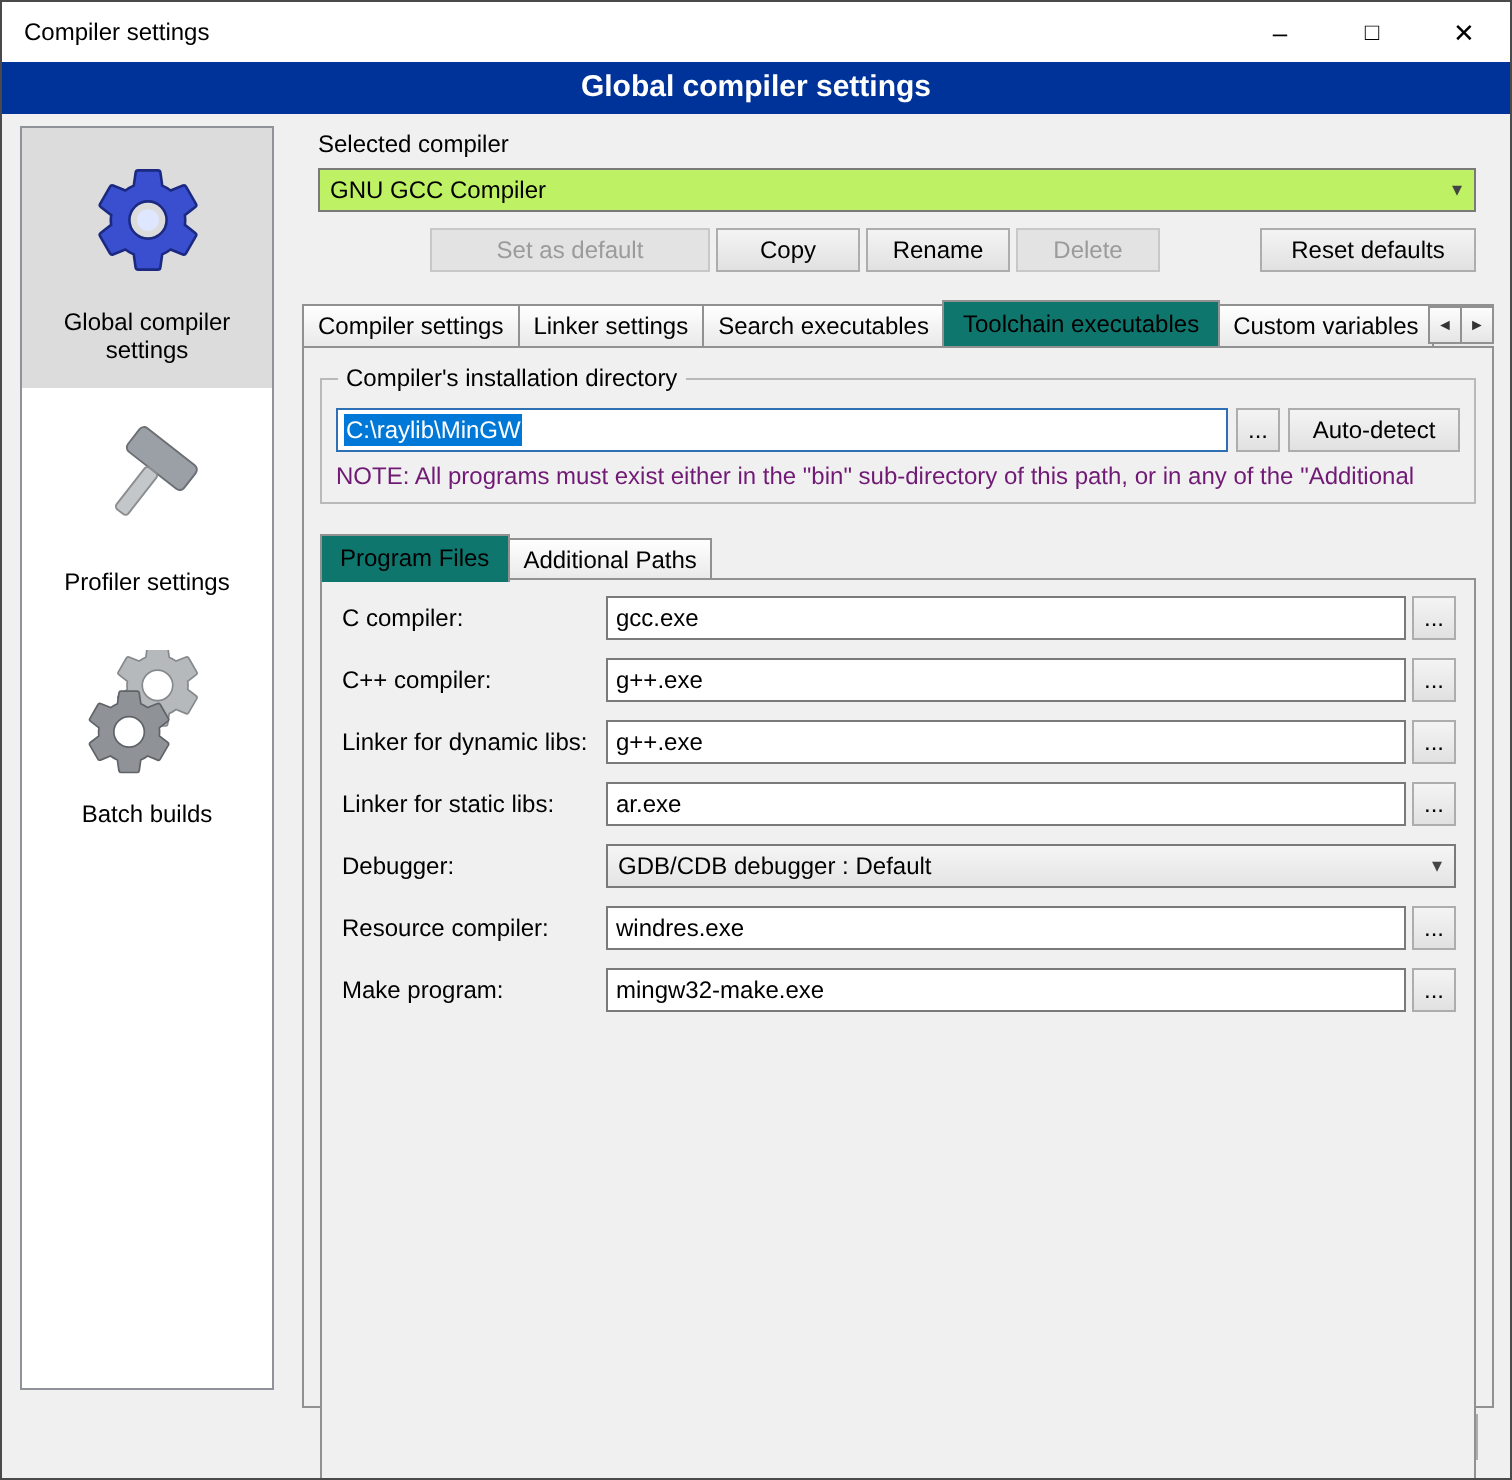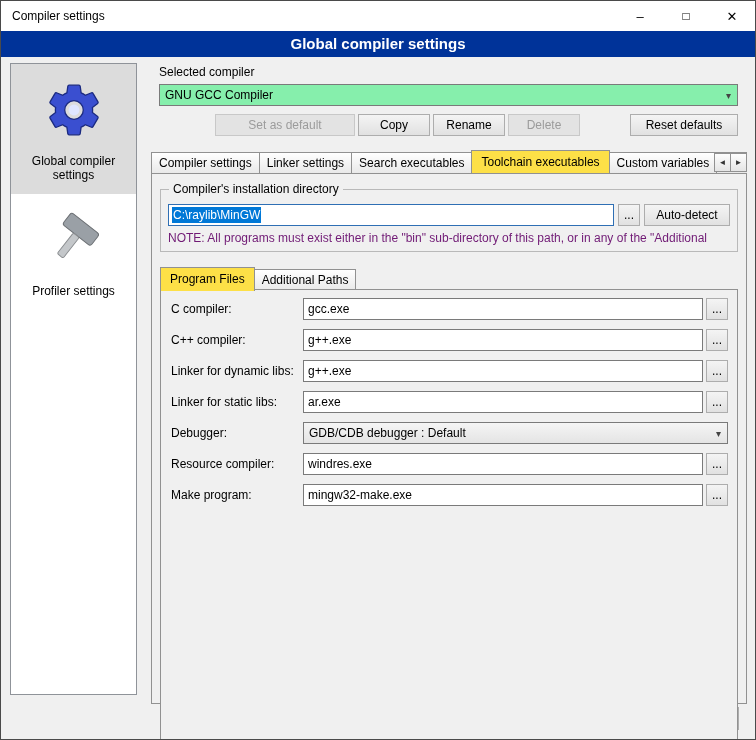--- a/index.html
+++ b/index.html
@@ -49,21 +49,21 @@
     text-align: center; cursor: default;
   }
   .sidebar-item.selected { background: #dcdcdc; }
   .sidebar-item .icon-wrap { height: 72px; display: flex; align-items: center; justify-content: center; }
   .sidebar-item .s-label { display: block; margin-top: 8px; line-height: 14px; }
   
   .main { position: absolute; left: 146px; top: 6px; width: 600px; }
   .field-label { margin: 2px 0 5px 12px; }
   .combo {
     display: flex; align-items: center;
-    height: 22px; background: #86efac;
+    height: 22px; background: #bef264;
     border: 1px solid #7a7a7a;
     padding-left: 5px; cursor: default;
   }
   .combo.main-combo { margin: 0 9px 0 12px; }
   .combo .combo-arrow { margin-left: auto; padding: 0 6px; font-size: 10px; color: #444; }
   .btn {
     height: 22px; padding: 2px 10px;
     background: linear-gradient(#f4f4f4, #e1e1e1);
     border: 1px solid #adadad;
     font-family: "Liberation Sans", sans-serif;
@@ -84,21 +84,21 @@
   }
   .tabs-scroll { display: flex; align-items: flex-end; overflow: hidden; flex: 1; padding-right: 36px; }
   .tab {
     white-space: nowrap;
     border: 1px solid #919191; border-bottom: none;
     background: linear-gradient(#ffffff, #e9e9e9);
     padding: 3px 7px 3px; margin-right: -1px;
     cursor: default; position: relative;
   }
   .tab.active {
-    background: #fde047;
+    background: #0f766e;
     padding: 4px 9px 5px;
     margin-bottom: -1px; z-index: 3;
   }
   .tab-arrows { position: absolute; right: 0; bottom: 1px; display: flex; }
   .tab-arrow {
     width: 17px; height: 19px; font-size: 8px;
     display: flex; align-items: center; justify-content: center;
     border: 1px solid #919191; background: linear-gradient(#fdfdfd, #e5e5e5);
     margin-left: -1px; cursor: default; color: #333;
   }
@@ -203,20 +203,29 @@
           <svg viewBox="0 0 64 64" width="60" height="60">
             <g transform="rotate(38 32 30)">
               <rect x="13" y="10" width="38" height="16" rx="3" fill="#9aa0a6" stroke="#6b6f73"></rect>
               <rect x="28" y="26" width="8" height="28" rx="2" fill="#c4c7ca" stroke="#8a8d90"></rect>
             </g>
           </svg>
         </div>
         <span class="s-label">Profiler settings</span>
       </div>
 
+      <div class="sidebar-item">
+        <div class="icon-wrap">
+          <svg viewBox="0 0 24 24" width="62" height="62">
+            <use href="#gearPath" fill="#b6b9bc" stroke="#85898c" stroke-width="0.4" transform="translate(4 -3) scale(0.82)"></use>
+            <use href="#gearPath" fill="#8f9397" stroke="#5f6368" stroke-width="0.4" transform="translate(-1.5 6) scale(0.82)"></use>
+          </svg>
+        </div>
+        <span class="s-label">Batch builds</span>
+      </div>
     </div>
 
     <div class="main">
 
       <div class="field-label">Selected compiler</div>
 
       <div class="combo main-combo">
         <span>GNU GCC Compiler</span>
         <span class="combo-arrow">▾</span>
       </div>

